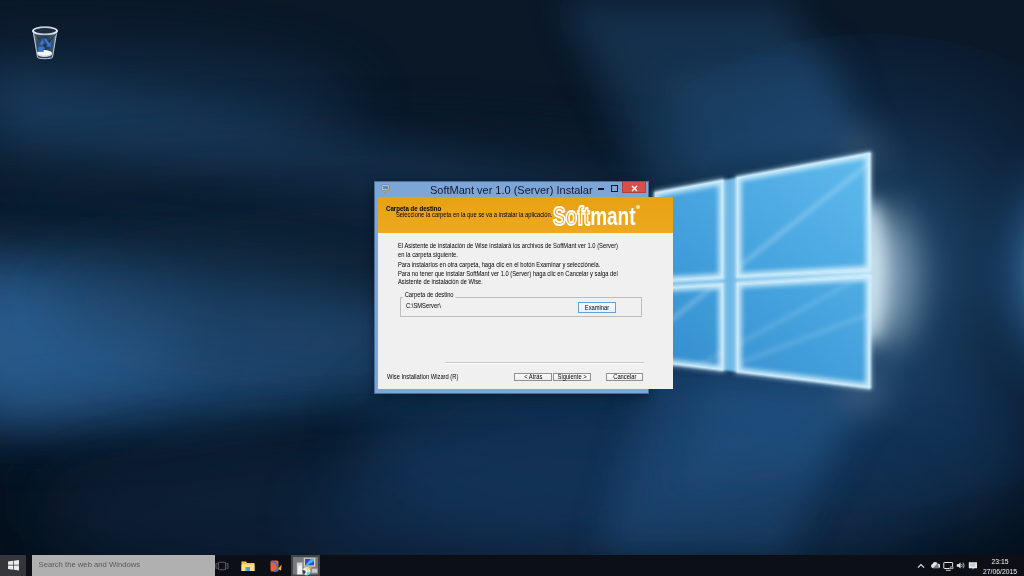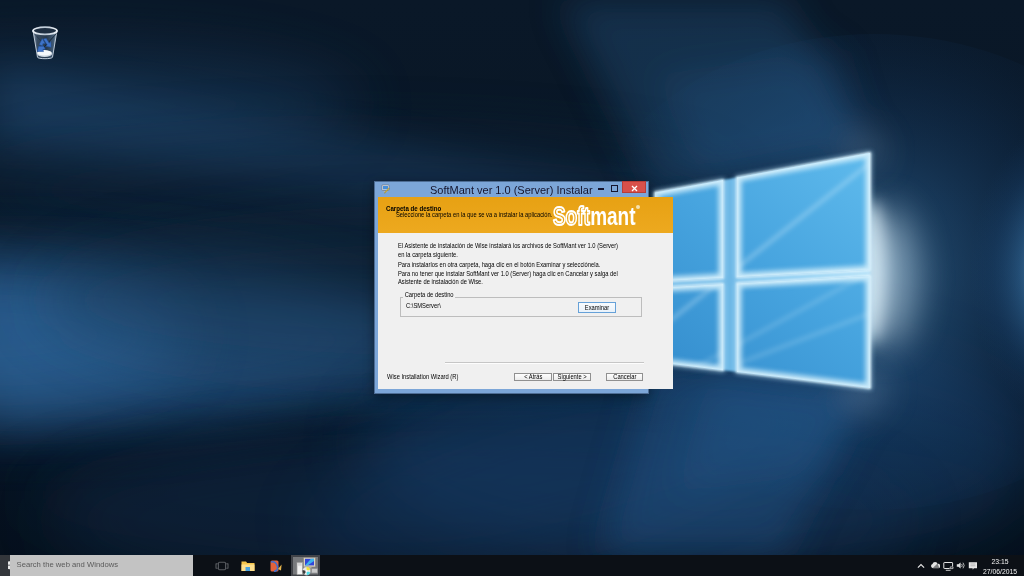--- a/index.html
+++ b/index.html
@@ -23,21 +23,21 @@
 #gbpath{position:absolute;left:28px;top:104.5px;font-size:6.9px;line-height:8.6px;}
 #btnExaminar{position:absolute;left:200px;top:104.7px;width:38px;height:11.5px;border:1px solid #66a1d8;background:linear-gradient(#f8fbfe,#e9f2fa);box-sizing:border-box;}
 #sep{position:absolute;left:67px;top:165.3px;width:199px;height:1px;background:#c6c6c6;border-bottom:1px solid #fdfdfd;}
 #wise{position:absolute;left:9px;top:174.5px;font-size:6.9px;line-height:9px;}
 .wbtn{position:absolute;top:175.6px;height:8.8px;border:1px solid #909090;background:linear-gradient(#fefefe,#ececec);box-sizing:border-box;}
 .wbtn span,#btnExaminar span{display:block;text-align:center;font-size:6.9px;line-height:6.8px;transform:scale(0.84,1);transform-origin:50% 0;white-space:nowrap;margin-top:0.2px;}
 #btnExaminar span{line-height:9.5px;}
 
 #taskbar{position:absolute;left:0;top:554.5px;width:1024px;height:21.5px;background:#0c1016;}
 #startbtn{position:absolute;left:0;top:0;width:26px;height:21.5px;background:#33363b;}
-#searchbox{position:absolute;left:10px;top:0.5px;width:183px;height:21px;background:#fdba74;filter:grayscale(1);}
+#searchbox{position:absolute;left:32px;top:0.5px;width:183px;height:21px;background:#84cc16;filter:grayscale(1);}
 #searchbox span{position:absolute;left:6.5px;top:5px;font-size:7.7px;color:#5a5a5a;white-space:nowrap;}
 #activeapp{position:absolute;left:290.5px;top:0;width:29px;height:21.5px;background:#41444a;}
 #clock{position:absolute;filter:grayscale(1);left:981px;top:2.8px;width:38px;color:#f2f2f2;font-size:6.8px;text-align:center;line-height:9.2px;white-space:nowrap;}
 .tic{position:absolute;top:0;height:21.5px;}
 </style></head>
 <body>
 <svg id="wall" viewBox="0 0 1024 576">
 <defs>
  <linearGradient id="bgv" x1="0" y1="0" x2="0" y2="1">
   <stop offset="0" stop-color="#0a1828"></stop>

